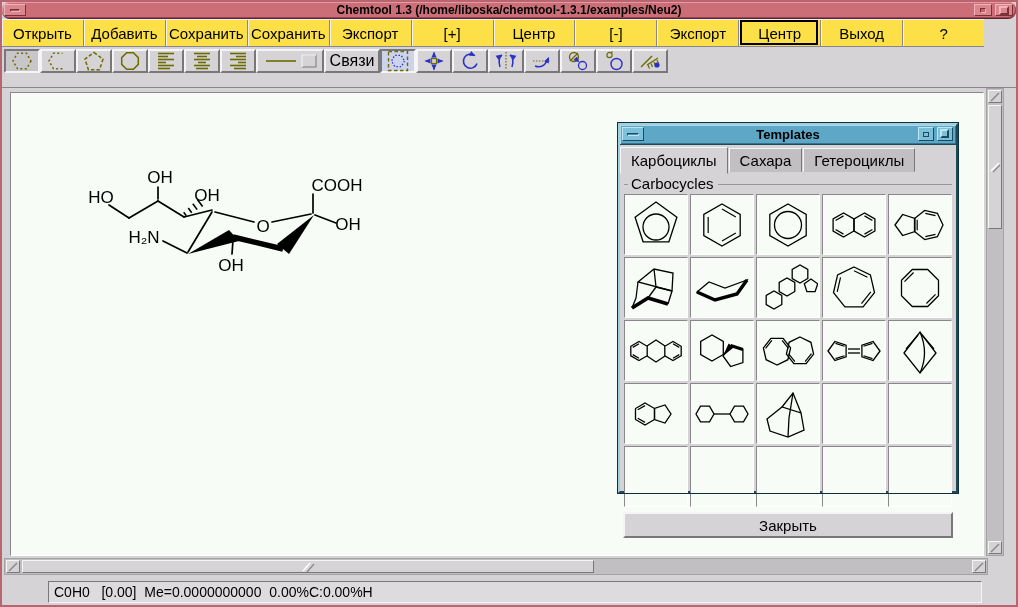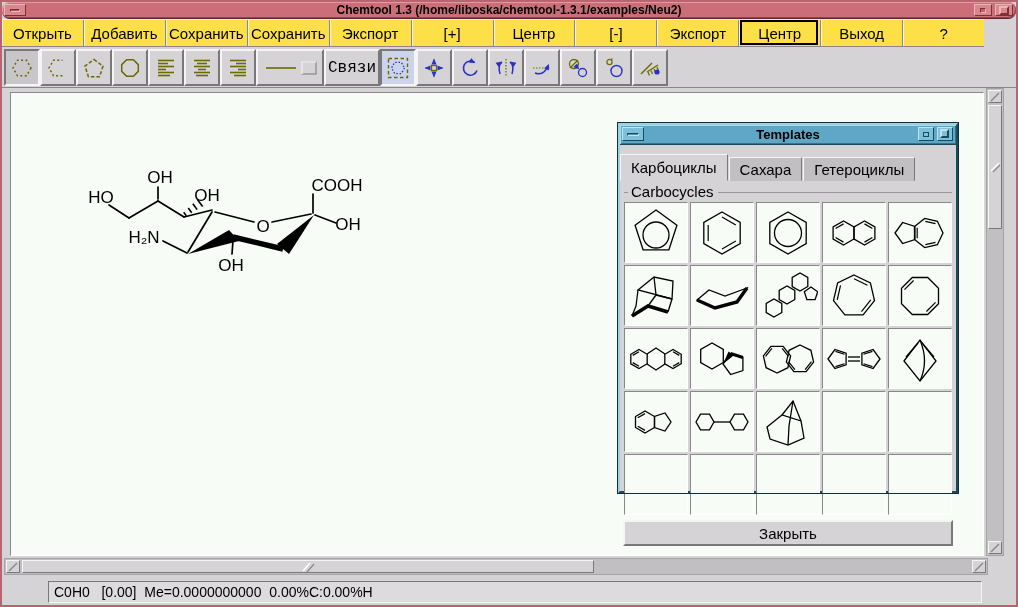--- a/index.html
+++ b/index.html
@@ -28,22 +28,22 @@
   
   .menubar{position:absolute;left:0;top:17px;width:982px;height:28px;display:flex;
     background:#fde047;border-top:1px solid #f2f2f2;border-bottom:1px solid #8a878a;}
   .menu-item{flex:1;position:relative;display:flex;align-items:center;justify-content:center;
     font-size:15px;color:#000;border-right:1px solid #8a878a;box-shadow:inset 1px 0 0 #f2f2f2;cursor:default;}
   .menu-item:last-child{border-right:none;}
   .menu-item .defbox{position:absolute;left:1px;right:2px;top:0px;bottom:1px;border:2px solid #000;}
   
   .toolbar{position:absolute;left:0;top:46px;width:1014px;height:40px;background:#d6d3d6;
     border-bottom:1px solid #8a878a;display:flex;align-items:flex-start;padding:1px 0 0 2px;}
-  .tool-btn{width:36px;height:37px;margin-right:0px;background:#d6d3d6;position:relative;
-    border:2px solid;border-color:#f5f5f5 #7a777a #7a777a #f5f5f5;display:flex;align-items:center;justify-content:center;font-family:Liberation Mono, monospace;}
+  .tool-btn{width:36px;height:24px;margin-right:0px;background:#d6d3d6;position:relative;
+    border:2px solid;border-color:#f5f5f5 #7a777a #7a777a #f5f5f5;display:flex;align-items:center;justify-content:center;}
   .tool-btn.wide{width:68px;}
   .tool-btn.text{width:56px;font-size:16px;color:#000;}
   .tool-btn.active{border-color:#7a777a #f5f5f5 #f5f5f5 #7a777a;background:#c9c6c9;}
   .tool-btn.active.blue{background:#ccd3ea;}
   
   .canvas{position:absolute;left:8px;top:90px;width:974px;height:464px;background:#f7fcf7;
     border:1px solid;border-color:#8a878a #ffffff #ffffff #8a878a;}
   .canvas svg{display:block;}
   
   .vscroll{position:absolute;left:984px;top:86px;width:18px;height:468px;background:#c2bfc2;
@@ -80,21 +80,21 @@
   .tpl-btn{position:absolute;top:2px;height:14px;background:#7cc0da;
     border:1px solid;border-color:#bfe4f2 #1a4a5c #1a4a5c #bfe4f2;}
   .tpl-menu{left:2px;width:22px;}
   .tpl-menu .dash{position:absolute;left:4px;top:5px;width:12px;height:3px;background:#4d94b4;
     border:1px solid;border-color:#1a4a5c #bfe4f2 #bfe4f2 #1a4a5c;}
   .tpl-min{right:22px;width:16px;}
   .tpl-min .sq{position:absolute;left:4px;top:4px;width:6px;height:5px;border:1px solid #1a4a5c;}
   .tpl-max{right:3px;width:16px;}
   .tpl-max .sq{position:absolute;left:2px;top:1px;width:9px;height:9px;background:#7cc0da;
     border:2px solid;border-color:#bfe4f2 #1a4a5c #1a4a5c #bfe4f2;}
-  .tpl-tabs{display:flex;height:28px;padding-top:2px;background:#d6d3d6;align-items:flex-end;margin-top:8px;}
+  .tpl-tabs{display:flex;height:28px;padding-top:2px;background:#d6d3d6;align-items:center;}
   .tpl-tab{height:24px;padding:0 10px;display:flex;align-items:center;font-size:15px;color:#000;
     background:#c2bfc2;border:1px solid;border-color:#f5f5f5 #7a777a #c2bfc2 #f5f5f5;margin-right:1px;}
   .tpl-tab.active{height:27px;background:#d6d3d6;border-bottom-color:#d6d3d6;}
   .tpl-group-label{display:flex;align-items:center;height:18px;margin:1px 4px 0 4px;
     font-size:15px;color:#000;}
   .tpl-group-label .line{flex:1;height:0;border-top:1px solid #9a979a;margin-left:4px;margin-top:2px;}
   .tpl-group-label .pre{width:4px;height:0;border-top:1px solid #9a979a;margin-right:3px;margin-top:2px;}
   .tpl-grid{display:grid;grid-template-columns:repeat(5,64px);grid-auto-rows:61px;gap:2px;
     padding:2px 4px 2px 4px;}
   .tpl-cell{background:#f7fcf7;border:1px solid;border-color:#8a878a #ffffff #ffffff #8a878a;

